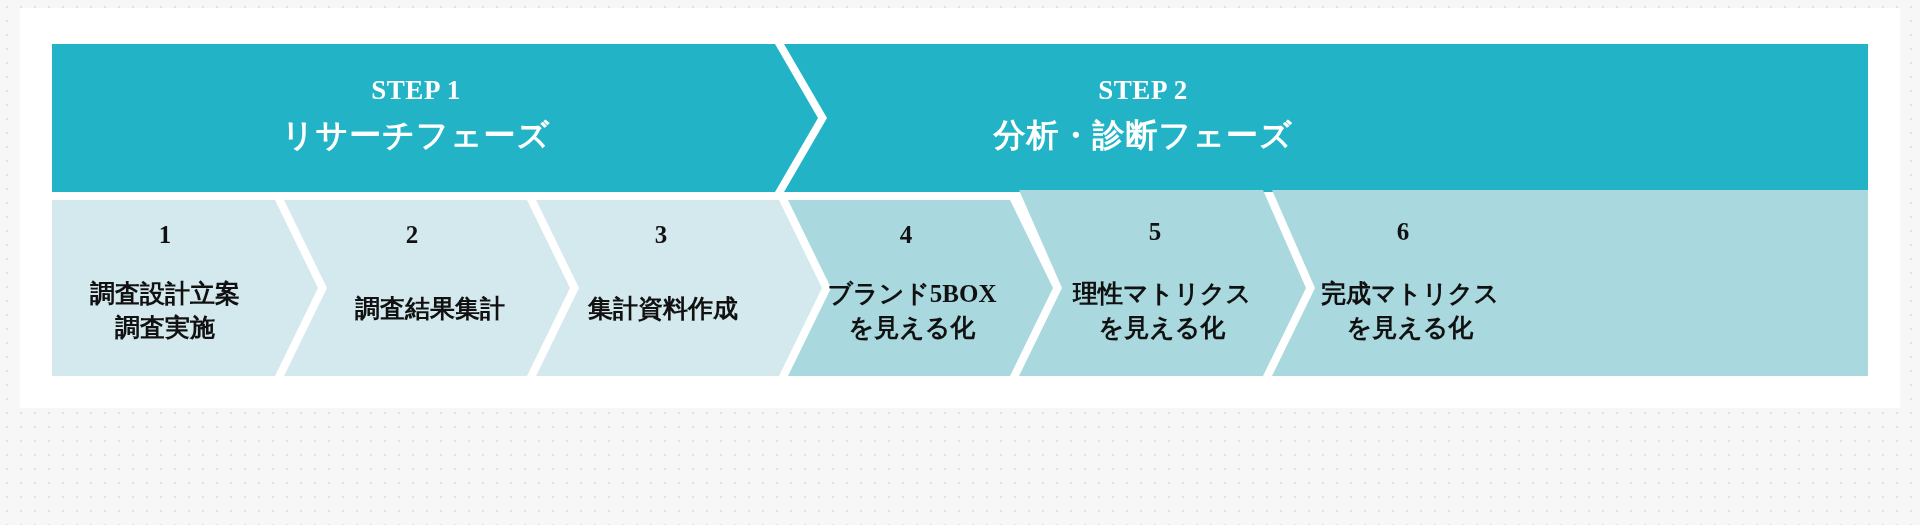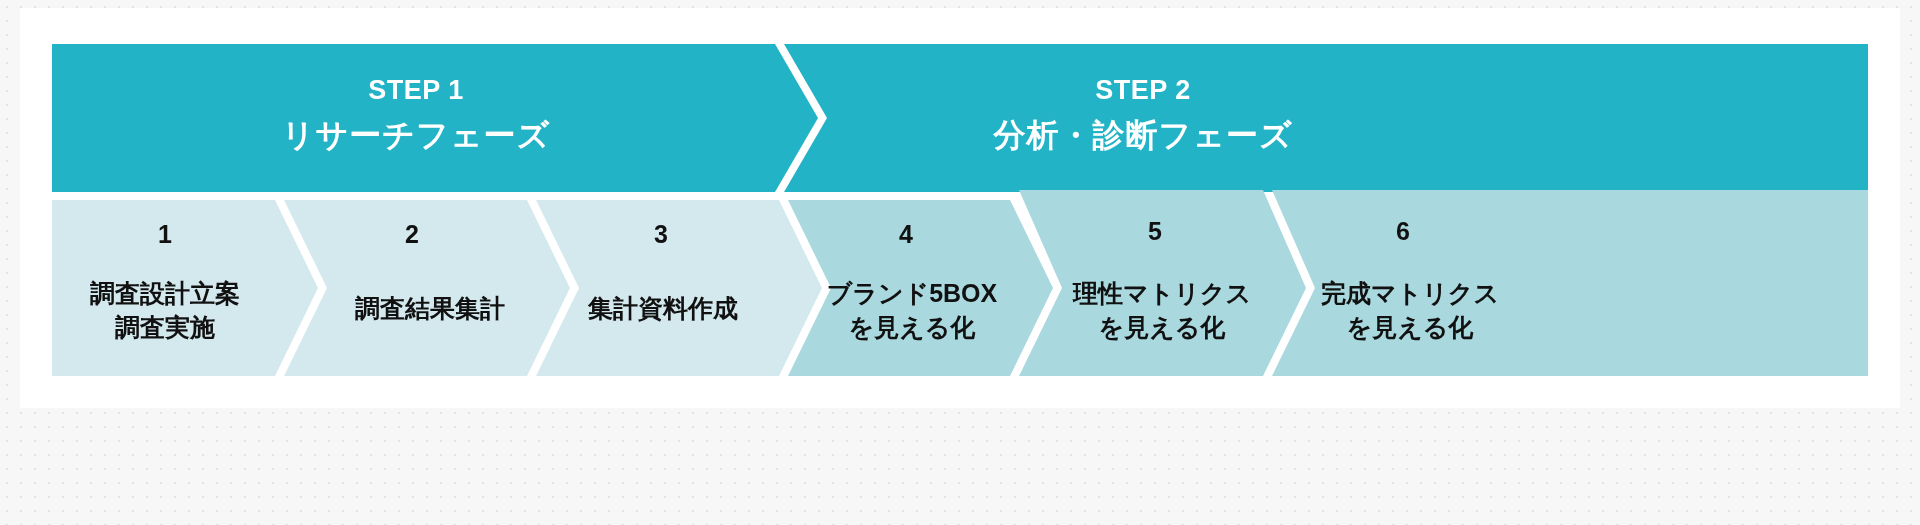--- a/index.html
+++ b/index.html
@@ -19,21 +19,21 @@
   }
   #card{
     position:absolute;
     left:20px;top:8px;
     width:1880px;height:400px;
     background:#ffffff;
   }
   #diagram{
     position:absolute;
     left:0;top:0;
-    width:1920px;height:525px;
+    width:1920px;height:525px;font-family:Liberation Serif, serif;
   }
   #diagram svg{display:block;}
 
   .hdr-title{
     font-weight:bold;
     fill:#ffffff;
   }
   .num-label{font-weight:bold;fill:#111111;}
   .step-label{font-weight:bold;fill:#111111;}
 </style>

